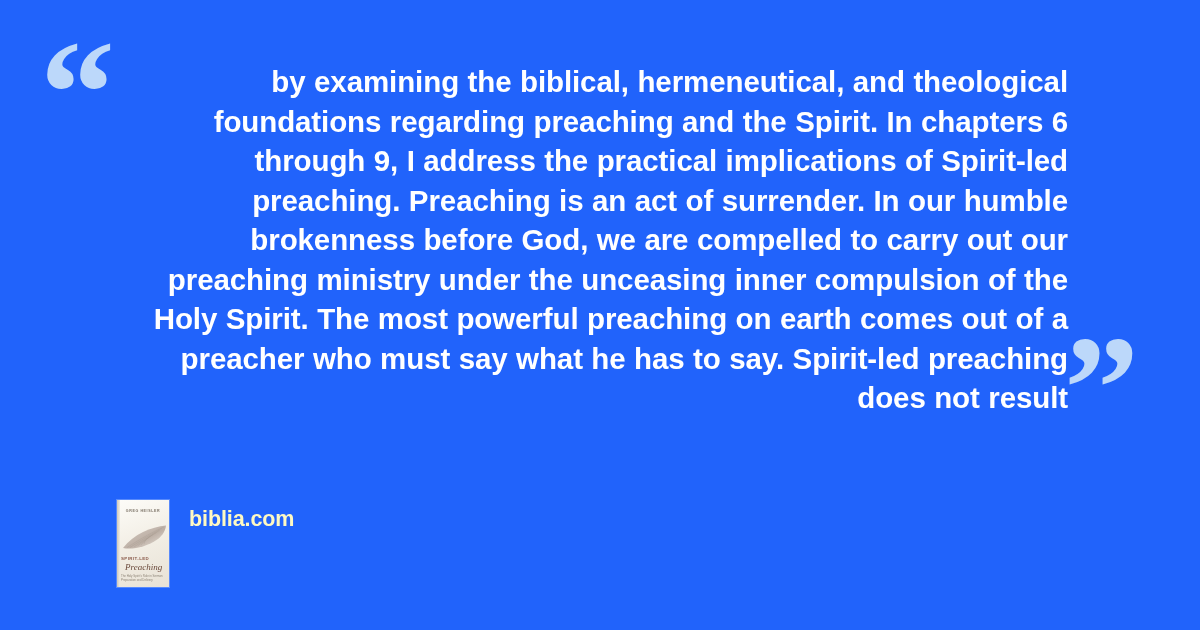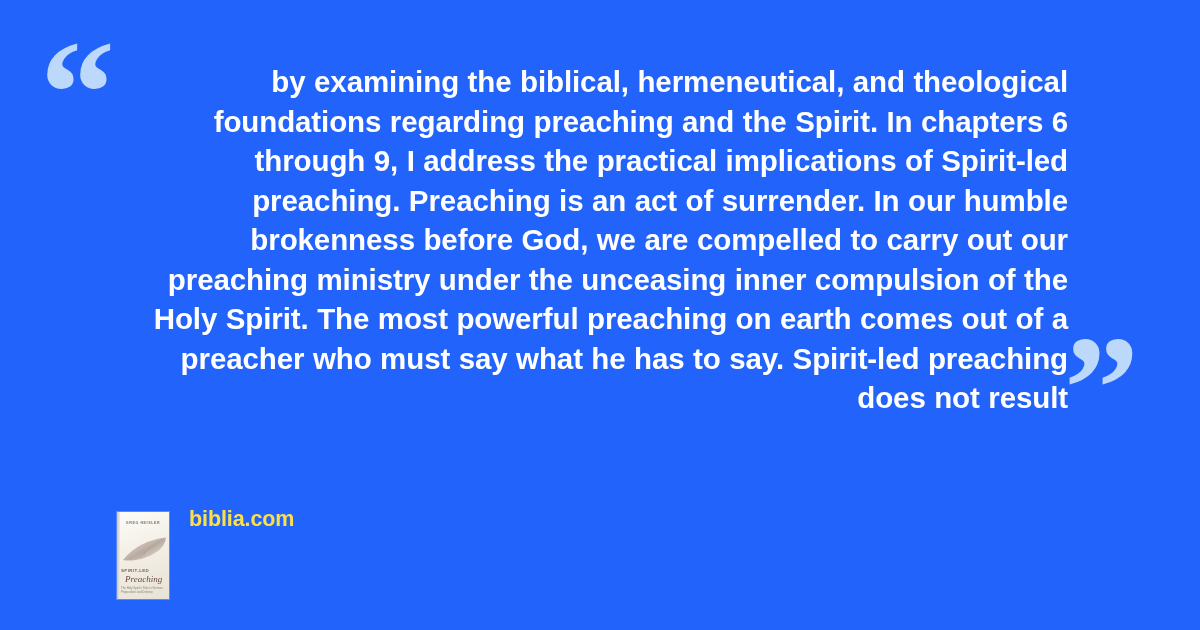--- a/index.html
+++ b/index.html
@@ -72,21 +72,20 @@
 
   
   #cover-thumb {
     position: relative;
     width: 52px;
     height: 87px;
     flex: 0 0 auto;
     background: linear-gradient(160deg, #fdfcf8 0%, #f3efe6 45%, #e8e2d6 100%);
     overflow: hidden;
     box-shadow: 0 0 0 1px rgba(255,255,255,0.25);
-    margin-top: 12px;
   }
   #cover-thumb .cover-edge {
     position: absolute;
     left: 0; top: 0; bottom: 0;
     width: 3px;
     background: linear-gradient(90deg, #cfc7b8, #efeae0);
   }
   #cover-thumb .cover-author {
     position: absolute;
     top: 9px; left: 0; right: 0;
@@ -138,21 +137,21 @@
     margin: 0;
     color: #bfd8fc;
     font-size: 36px;
     font-weight: 700;
     line-height: 44px;
     letter-spacing: -0.2px;
     white-space: nowrap;
   }
   #site-name {
     margin: 4px 0 12px 0;
-    color: #fde047;
+    color: #fef9c3;
     font-size: 21.5px;
     font-weight: 700;
     line-height: 26px;
     letter-spacing: -0.1px;
   }
 </style>
 </head>
 <body>
 
 <div id="card">

